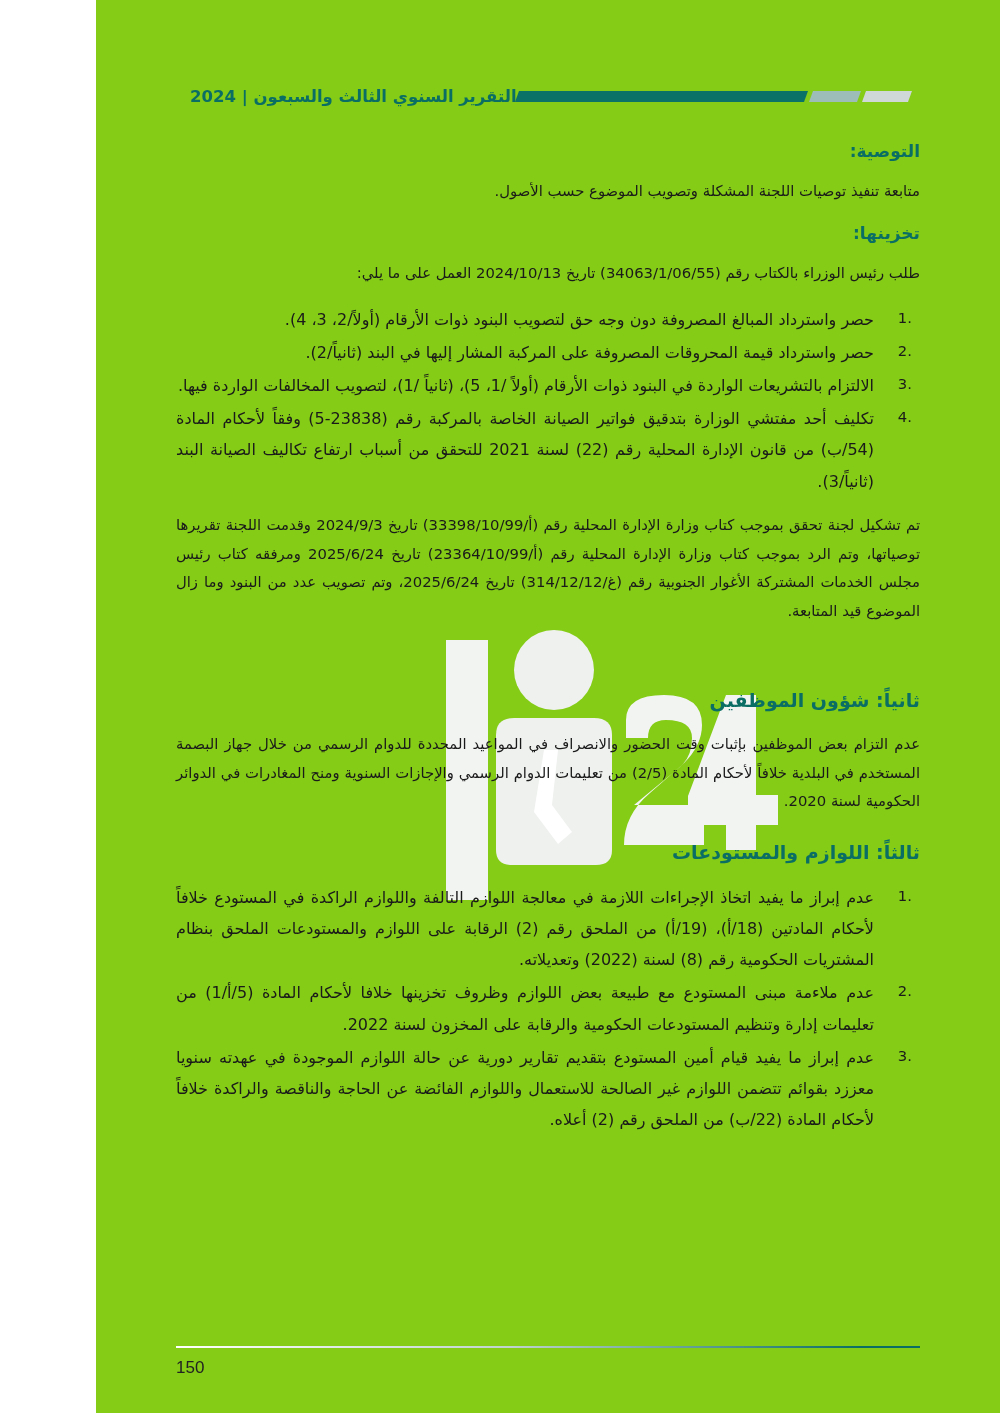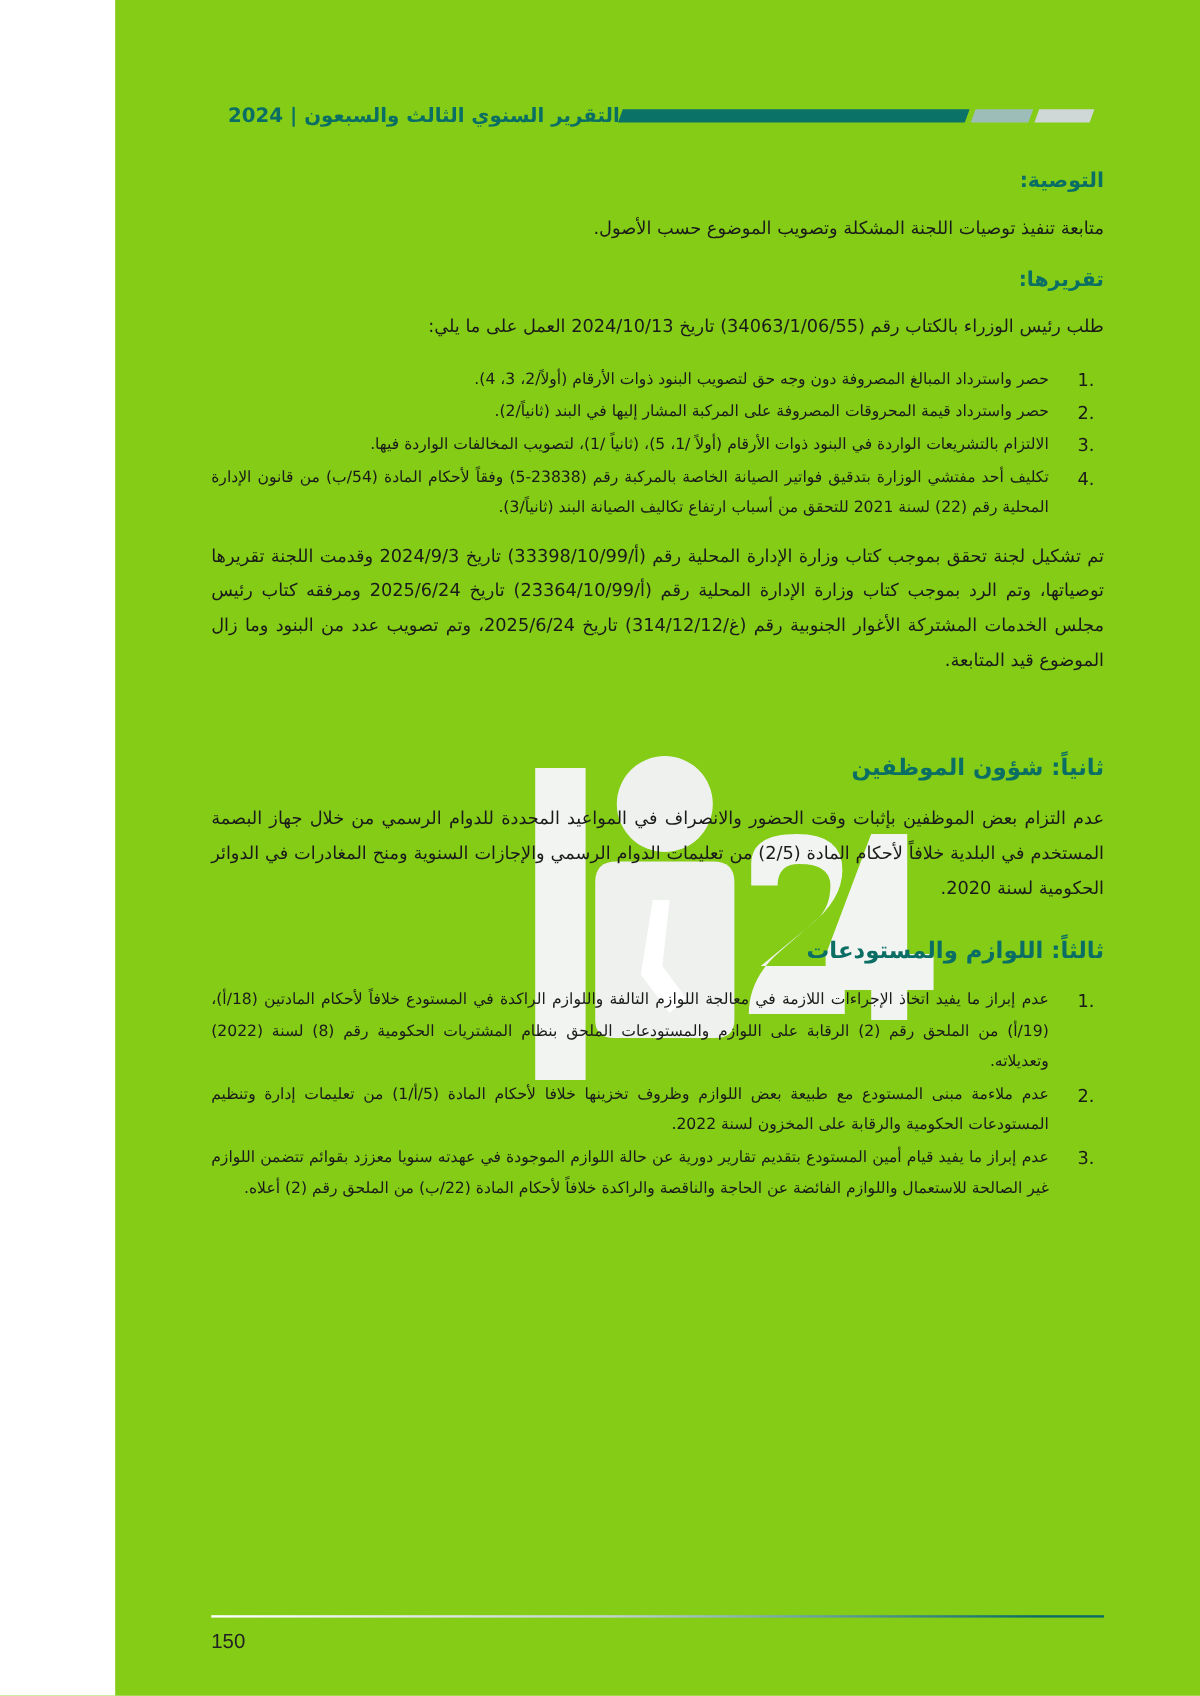--- a/index.html
+++ b/index.html
@@ -129,21 +129,21 @@
     list-style: none;
     margin: 0 0 14px 0;
     padding: 0;
     counter-reset: li;
   }
 
   ol.num-list > li {
     position: relative;
     counter-increment: li;
     padding-right: 46px;
-    font-size: 13px;
+    font-size: 16px;
     line-height: 1.95;
     color: #1a1a1a;
     text-align: justify;
     text-align-last: right;
     margin-bottom: 2px;
   }
 
   ol.num-list > li::before {
     content: counter(li) ".";
     position: absolute;
@@ -218,21 +218,21 @@
   </div>
 
   <div class="content">
 
     <div class="block">
       <h2 class="heading">التوصية:</h2>
       <p class="body-text lead">متابعة تنفيذ توصيات اللجنة المشكلة وتصويب الموضوع حسب الأصول.</p>
     </div>
 
     <div class="block">
-      <h2 class="heading">تقريرها:</h2>
+      <h2 class="heading">تخزينها:</h2>
       <p class="body-text lead">طلب رئيس الوزراء بالكتاب رقم (34063/1/06/55) تاريخ 2024/10/13 العمل على ما يلي:</p>
       <ol class="num-list">
         <li>حصر واسترداد المبالغ المصروفة دون وجه حق لتصويب البنود ذوات الأرقام (أولاً/2، 3، 4).</li>
         <li>حصر واسترداد قيمة المحروقات المصروفة على المركبة المشار إليها في البند (ثانياً/2).</li>
         <li>الالتزام بالتشريعات الواردة في البنود ذوات الأرقام (أولاً /1، 5)، (ثانياً /1)، لتصويب المخالفات الواردة فيها.</li>
         <li>تكليف أحد مفتشي الوزارة بتدقيق فواتير الصيانة الخاصة بالمركبة رقم (23838-5) وفقاً لأحكام المادة (54/ب) من قانون الإدارة المحلية رقم (22) لسنة 2021 للتحقق من أسباب ارتفاع تكاليف الصيانة البند (ثانياً/3).</li>
       </ol>
       <p class="body-text">تم تشكيل لجنة تحقق بموجب كتاب وزارة الإدارة المحلية رقم (أ/33398/10/99) تاريخ 2024/9/3 وقدمت اللجنة تقريرها توصياتها، وتم الرد بموجب كتاب وزارة الإدارة المحلية رقم (أ/23364/10/99) تاريخ 2025/6/24 ومرفقه كتاب رئيس مجلس الخدمات المشتركة الأغوار الجنوبية رقم (غ/314/12/12) تاريخ 2025/6/24، وتم تصويب عدد من البنود وما زال الموضوع قيد المتابعة.</p>
     </div>
 

